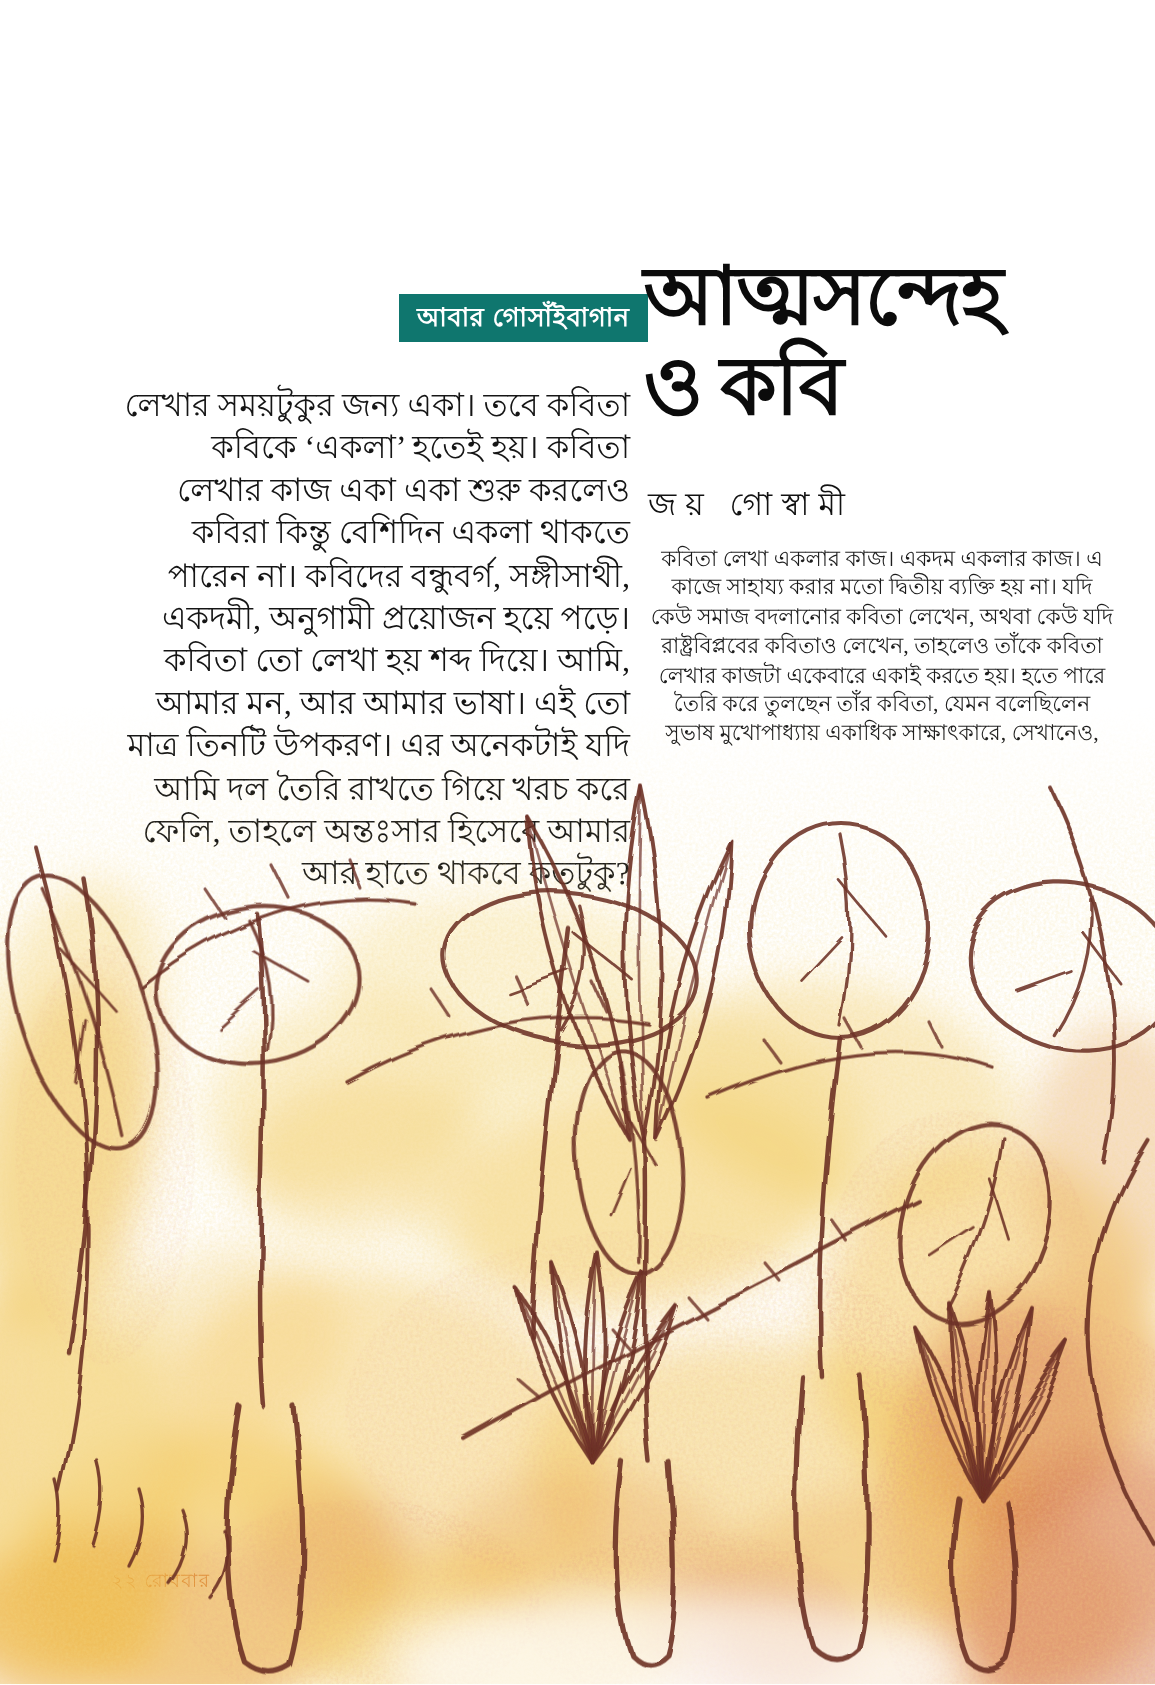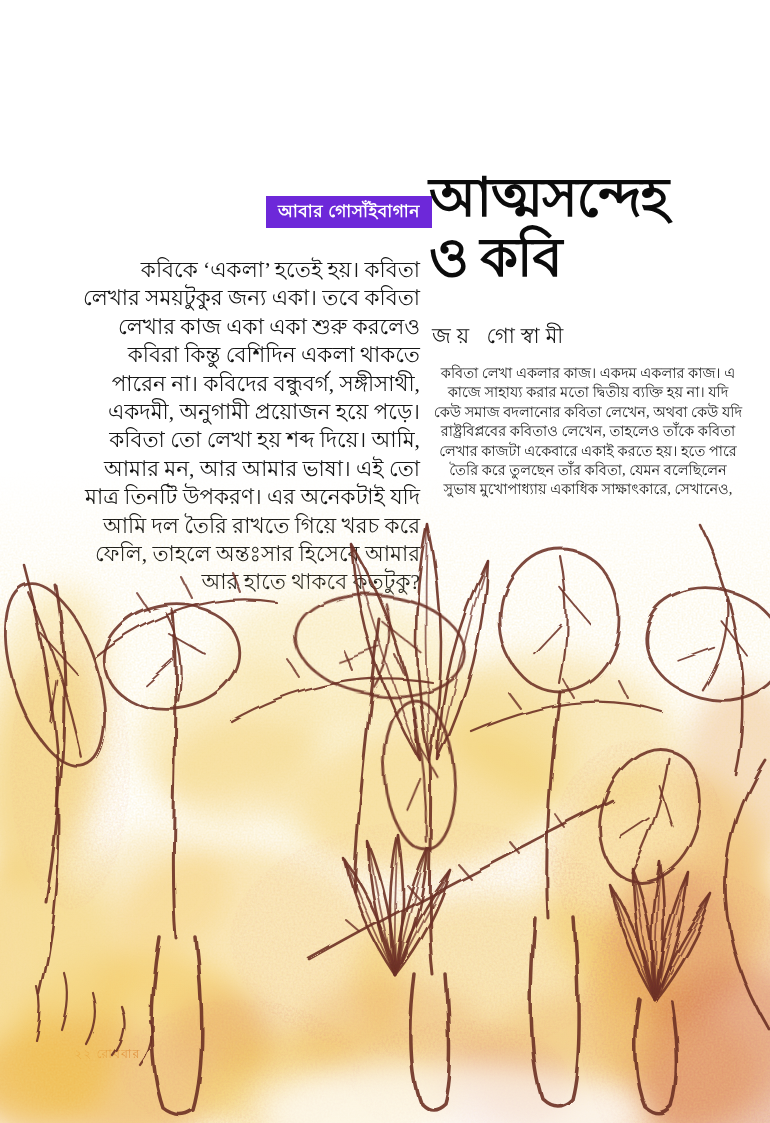--- a/index.html
+++ b/index.html
@@ -3,21 +3,21 @@
 <meta charset="utf-8">
 <style>
   html,body{margin:0;padding:0;background:#ffffff;}
   .page{
     position:relative; width:770px; height:1123px; overflow:hidden;
     background:#ffffff;
     font-family:"Liberation Serif", serif;
   }
   .tag{
     position:absolute; left:266px; top:196px; height:32px;
-    background:#6d28d9; color:#ffffff;
+    background:#0f766e; color:#ffffff;
     font-size:17px; font-weight:bold; line-height:32px;
     padding:0 12px; letter-spacing:.5px;
     font-family:"Liberation Sans", sans-serif;
   }
   .headline{
     position:absolute; left:429px; top:168px; width:330px;
     color:#0b0b0b; font-weight:800; line-height:1.12;
     font-size:54px; letter-spacing:-1px;
   }
   .headline .hl{display:block; white-space:nowrap;}
@@ -54,22 +54,22 @@
   <div class="tag">আবার গোসাঁইবাগান</div>
 
   <h1 class="headline" style="margin:0;">
     <span class="hl">আত্মসন্দেহ</span>
     <span class="hl">ও কবি</span>
   </h1>
 
   <div class="author">জয় গোস্বামী</div>
 
   <div class="lead">
+    <div class="ln">লেখার সময়টুকুর জন্য একা। তবে কবিতা</div>
     <div class="ln">কবিকে ‘একলা’ হতেই হয়। কবিতা</div>
-    <div class="ln">লেখার সময়টুকুর জন্য একা। তবে কবিতা</div>
     <div class="ln">লেখার কাজ একা একা শুরু করলেও</div>
     <div class="ln">কবিরা কিন্তু বেশিদিন একলা থাকতে</div>
     <div class="ln">পারেন না। কবিদের বন্ধুবর্গ, সঙ্গীসাথী,</div>
     <div class="ln">একদমী, অনুগামী প্রয়োজন হয়ে পড়ে।</div>
     <div class="ln">কবিতা তো লেখা হয় শব্দ দিয়ে। আমি,</div>
     <div class="ln">আমার মন, আর আমার ভাষা। এই তো</div>
     <div class="ln">মাত্র তিনটি উপকরণ। এর অনেকটাই যদি</div>
     <div class="ln">আমি দল তৈরি রাখতে গিয়ে খরচ করে</div>
     <div class="ln">ফেলি, তাহলে অন্তঃসার হিসেবে আমার</div>
     <div class="ln">আর হাতে থাকবে কতটুকু?</div>

